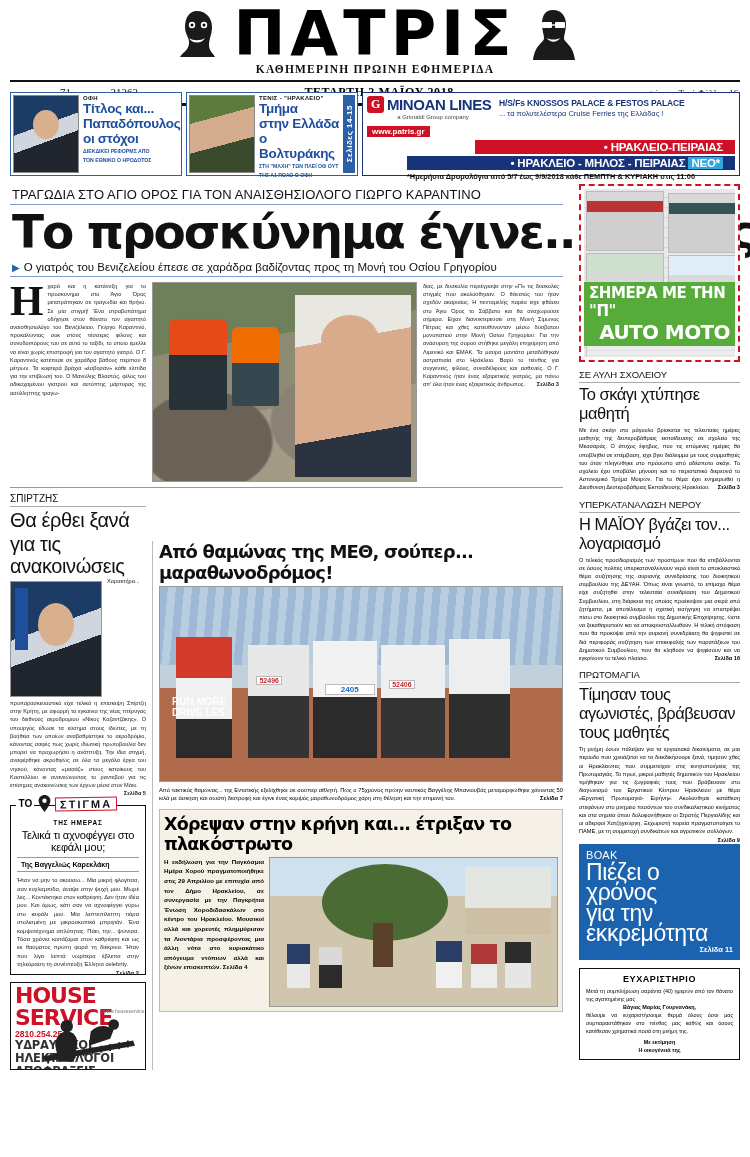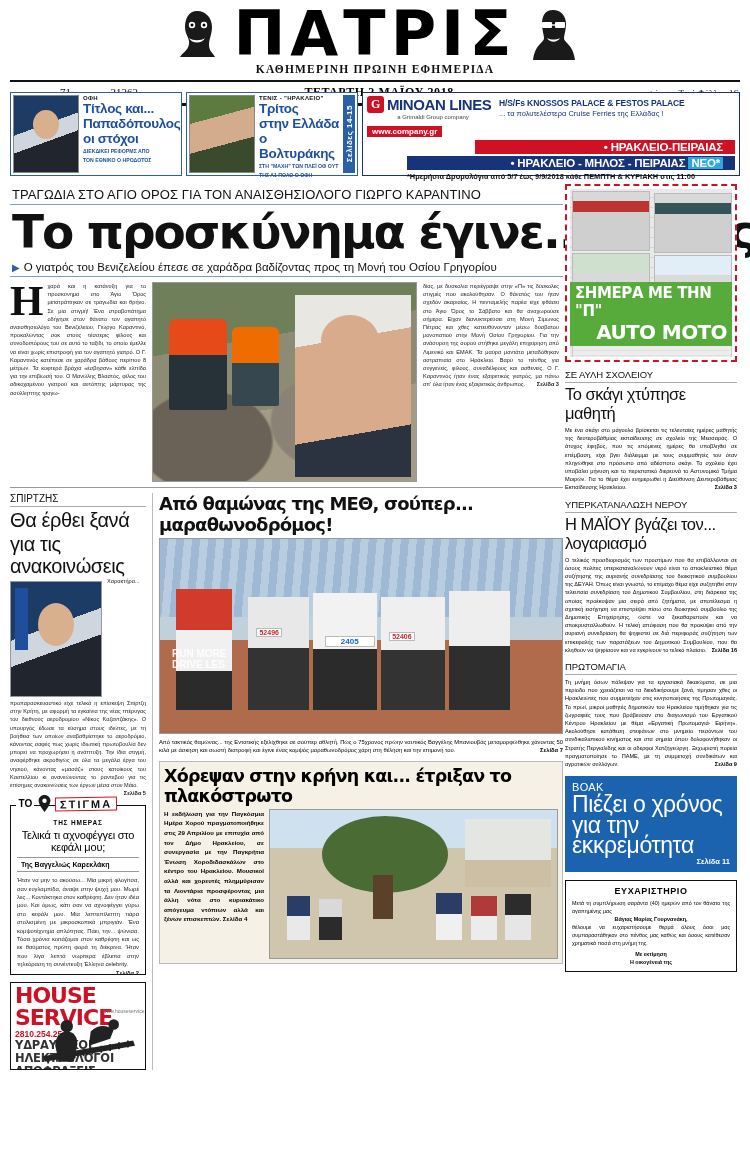--- a/index.html
+++ b/index.html
@@ -77,21 +77,21 @@
   .minoan-bar1, .minoan-bar2 {
     color: #fff; font-weight: 700; text-align: right; padding: 1px 12px 1px 10px;
     letter-spacing: -.2px; margin-top: 2px;
   }
   .minoan-bar1 { background: #cf1126; font-size: 11.5px; margin-left: 108px; }
   .minoan-bar2 { background: #17337a; font-size: 11.5px; margin-left: 40px; }
   .minoan-neo { background: #2ea6e0; padding: 0 3px; margin-left: 3px; }
   .minoan-foot { font-size: 7.4px; font-weight: 700; color: #111; text-align: center; margin-top: 2px; }
 
   
-  .body-wrap { display: flex; padding: 4px 10px 0 10px; gap: 2px; }
+  .body-wrap { display: flex; padding: 4px 10px 0 10px; gap: 16px; }
   .col-main { width: 553px; }
   .col-right { width: 172px; }
 
   
   .lead-kicker {
     font-size: 13px; color: #111; letter-spacing: .1px; padding: 3px 0 2px 2px;
     font-family: "Liberation Sans", sans-serif;
   }
   .lead-hr { border-top: 1px solid #7c9ec9; }
   .lead-head {
@@ -259,40 +259,40 @@
         <div class="teaser-sub">ΤΟΝ ΕΘΝΙΚΟ Ο ΗΡΟΔΟΤΟΣ</div>
       </div>
     </div>
 
     <div class="teaser-box">
       <div class="teaser-photo">
           <div class="ph ph-person2"></div>
         </div>
       <div class="teaser-text">
         <div class="teaser-kicker">ΤΕΝΙΣ - "ΗΡΑΚΛΕΙΟ"</div>
-        <div class="teaser-head">Τρίτος</div>
+        <div class="teaser-head">Τμήμα</div>
         <div class="teaser-head">στην Ελλάδα</div>
         <div class="teaser-head">ο Βολτυράκης</div>
         <div class="teaser-sub">ΣΤΗ "ΜΑΧΗ" ΤΩΝ ΠΛΕΪ ΟΦ ΟΥΤ</div>
         <div class="teaser-sub">ΤΗΣ Α1 ΠΟΛΟ Ο ΟΦΗ</div>
       </div>
       <div class="teaser-pages">
         <span>Σελίδες 14-15</span>
       </div>
     </div>
 
     <div class="minoan">
       <div class="minoan-top">
         <div class="minoan-logo-wrap">
           <div class="minoan-logo">
             <div class="minoan-mark"></div>
             <div class="minoan-word">MINOAN LINES</div>
           </div>
           <div class="minoan-grimaldi">a Grimaldi Group company</div>
-          <div class="minoan-url">www.company.gr</div>
+          <div class="minoan-url">www.patris.gr</div>
         </div>
         <div class="minoan-rt">
           <div class="minoan-ships">H/S/Fs KNOSSOS PALACE &amp; FESTOS PALACE</div>
           <div class="minoan-lux">... τα πολυτελέστερα Cruise Ferries της Ελλάδας !</div>
         </div>
       </div>
       <div class="minoan-bar1">• ΗΡΑΚΛΕΙΟ-ΠΕΙΡΑΙΑΣ</div>
       <div class="minoan-bar2">
         <span>• ΗΡΑΚΛΕΙΟ - ΜΗΛΟΣ - ΠΕΙΡΑΙΑΣ</span><span class="minoan-neo">ΝΕΟ*</span>
       </div>
@@ -384,21 +384,21 @@
               <path d="M58 30c8-8 18-8 26-2l-4 10-24 8z" fill="#222"></path>
               <circle cx="84" cy="22" r="6" fill="#222"></circle>
               <path d="M4 58L106 40l2 6L6 64z" fill="#222"></path>
               <g stroke="#222" stroke-width="2">
                 <path d="M10 66v-8M20 64v-8M30 62v-8M40 60v-8M50 58v-8M60 56v-8M70 54v-8M80 52v-8M90 50v-8M100 48v-8"></path>
               </g>
             </svg>
           </div>
         </div>
 
-        <div class="mid-center vrule" style="padding-left:6px;">
+        <div class="mid-center vrule" style="padding-left:6px;margin-top:48px;">
 
           <div class="feat-head">Από θαμώνας της ΜΕΘ, σούπερ... μαραθωνοδρόμος!</div>
           <div class="feat-photo">
             <div class="ph ph-stadium"></div>
             <div style="position:absolute;left:0;top:0;width:100%;height:40%;background:repeating-linear-gradient(95deg,#9fb9d4 0 8px,#b9cde0 8px 16px);"></div>
             <div style="position:absolute;left:4%;top:26%;width:14%;height:62%;background:linear-gradient(180deg,#d23b2c 0 34%,#f0f0f0 34% 68%,#2b2b2b 68% 100%);"></div>
             <div style="position:absolute;left:22%;top:30%;width:15%;height:58%;background:linear-gradient(180deg,#e8e8e8 0 45%,#333 45% 100%);"></div>
             <div style="position:absolute;left:38%;top:28%;width:16%;height:60%;background:linear-gradient(180deg,#f2f2f2 0 48%,#2b2b2b 48% 100%);"></div>
             <div style="position:absolute;left:55%;top:30%;width:16%;height:58%;background:linear-gradient(180deg,#efefef 0 47%,#333 47% 100%);"></div>
             <div style="position:absolute;left:72%;top:27%;width:15%;height:61%;background:linear-gradient(180deg,#eee 0 46%,#2e2e2e 46% 100%);"></div>
@@ -467,20 +467,21 @@
         <div class="rs-kicker">ΥΠΕΡΚΑΤΑΝΑΛΩΣΗ ΝΕΡΟΥ</div>
         <div class="rs-head">Η ΜΑΪΟΥ βγάζει τον... λογαριασμό</div>
         <div class="rs-body">
           <span>Ο τελικός προσδιορισμός των προστίμων που θα επιβάλλονται σε όσους πολίτες υπερκαταναλώνουν νερό είναι το αποκλειστικό θέμα συζήτησης της αυριανής συνεδρίασης του διοικητικού συμβουλίου της ΔΕΥΑΗ. Όπως είναι γνωστό, το επίμαχο θέμα είχε συζητηθεί στην τελευταία συνεδρίαση του Δημοτικού Συμβουλίου, στη διάρκεια της οποίας προέκυψαν μια σειρά από ζητήματα, με αποτέλεσμα η σχετική εισήγηση να επιστρέψει πίσω στο διοικητικό συμβούλιο της Δημοτικής Επιχείρησης, ώστε να ξεκαθαριστούν και να αποκρυσταλλωθούν. Η τελική απόφαση που θα προκύψει από την αυριανή συνεδρίαση θα ψηφιστεί σε διά περιφοράς συζήτηση των επικεφαλής των παρατάξεων του Δημοτικού Συμβουλίου, που θα κληθούν να ψηφίσουν και να εγκρίνουν το τελικό πλαίσιο.</span>
           <span class="page-ref">Σελίδα 16</span>
         </div>
       </div>
 
       <div class="rs-item">
         <div class="rs-kicker">ΠΡΩΤΟΜΑΓΙΑ</div>
+        <div class="rs-head">Τίμησαν τους αγωνιστές, βράβευσαν τους μαθητές</div>
         <div class="rs-body">
           <span>Τη μνήμη όσων πάλεψαν για τα εργασιακά δικαιώματα, σε μια περίοδο που χρειάζεται να τα διεκδικήσουμε ξανά, τίμησαν χθες οι Ηρακλειώτες που συμμετείχαν στις κινητοποιήσεις της Πρωτομαγιάς. Το πρωί, μικροί μαθητές δημοτικών του Ηρακλείου τιμήθηκαν για τις ζωγραφιές τους που βράβευσαν στο διαγωνισμό του Εργατικού Κέντρου Ηρακλείου με θέμα «Εργατική Πρωτομαγιά- Ειρήνη». Ακολούθησε κατάθεση στεφάνων στο μνημείο πεσόντων του συνδικαλιστικού κινήματος και στα σημεία όπου δολοφονήθηκαν οι Στρατής Περγιαλίδης και οι αδερφοί Χατζηγεώργη. Ξεχωριστή πορεία πραγματοποίησε το ΠΑΜΕ, με τη συμμετοχή συνδικάτων και αγροτικών συλλόγων.</span>
           <span class="page-ref">Σελίδα 9</span>
         </div>
       </div>
 
       <div class="boak-box">
         <div class="boak-kicker">ΒΟΑΚ</div>
         <div class="boak-head">Πιέζει ο χρόνος</div>
         <div class="boak-head">για την εκκρεμότητα</div>

